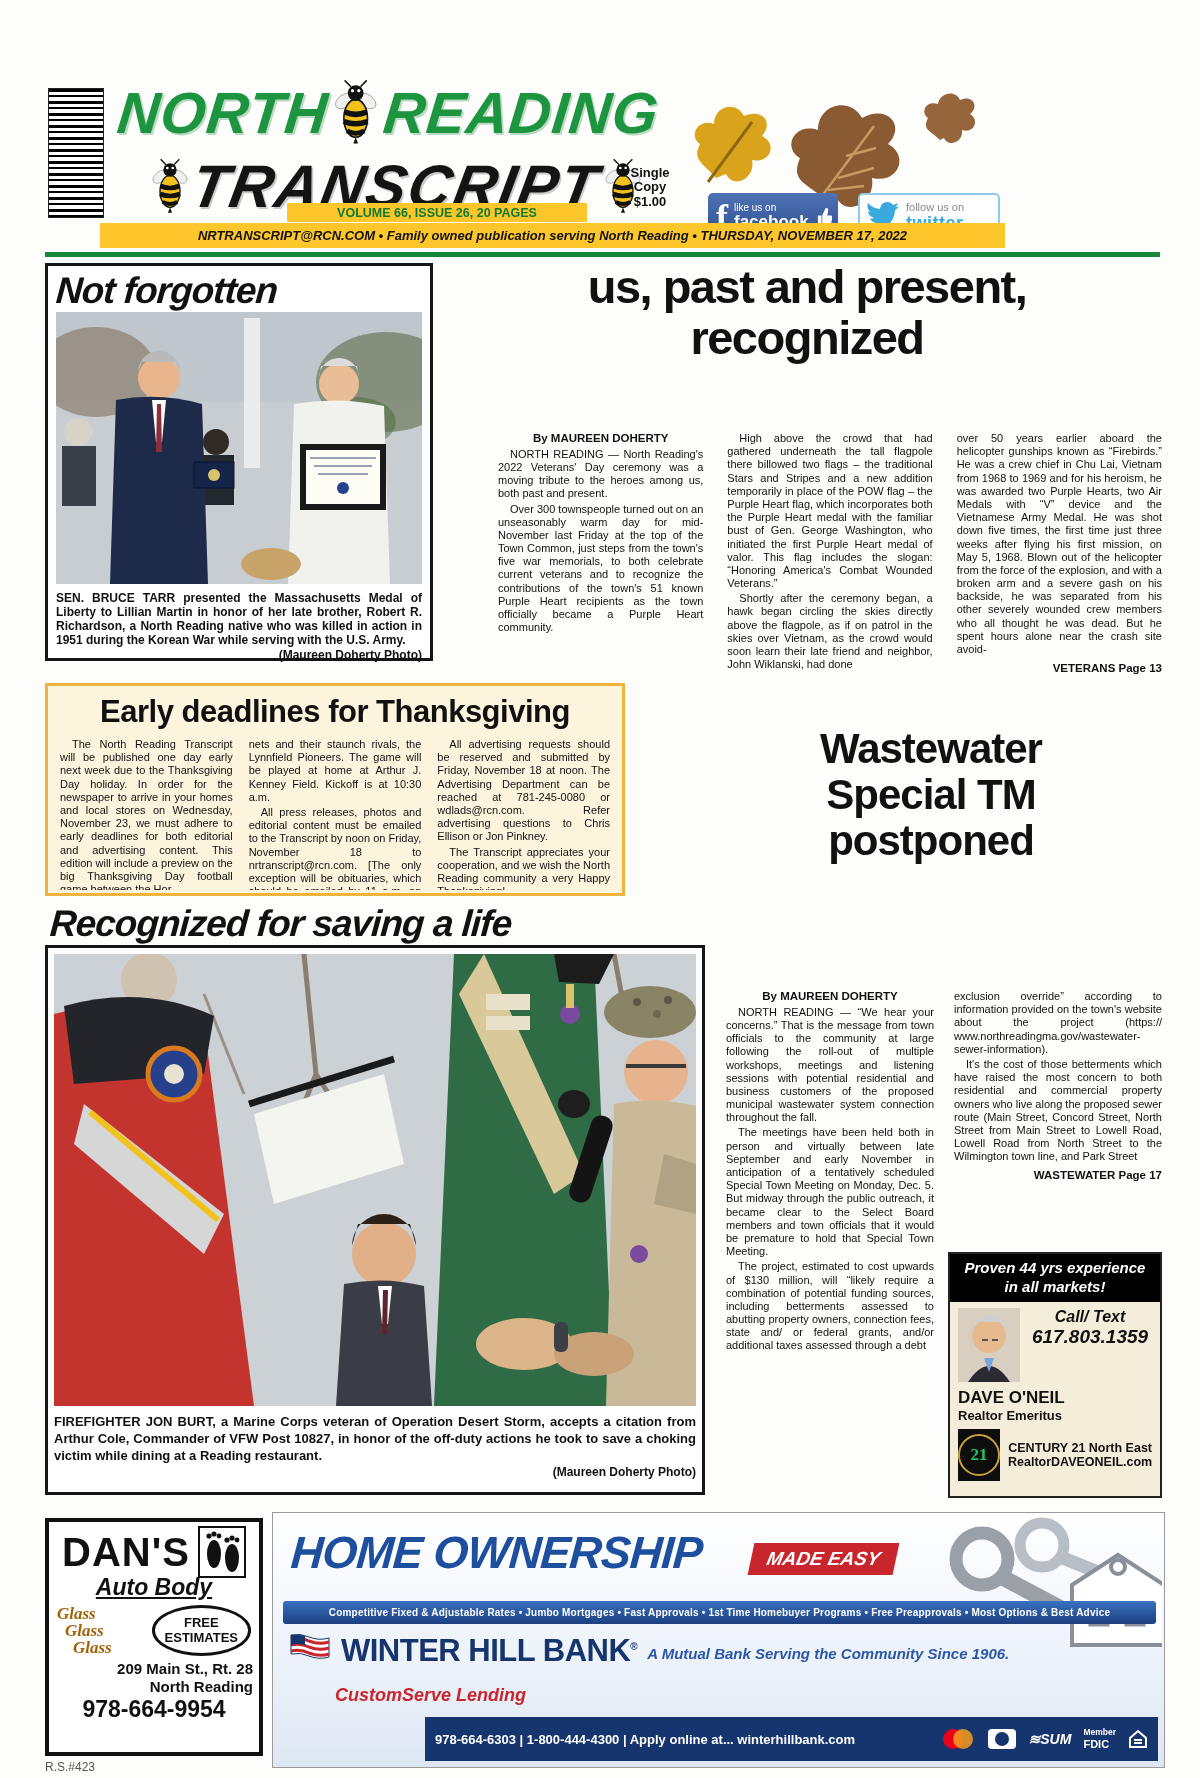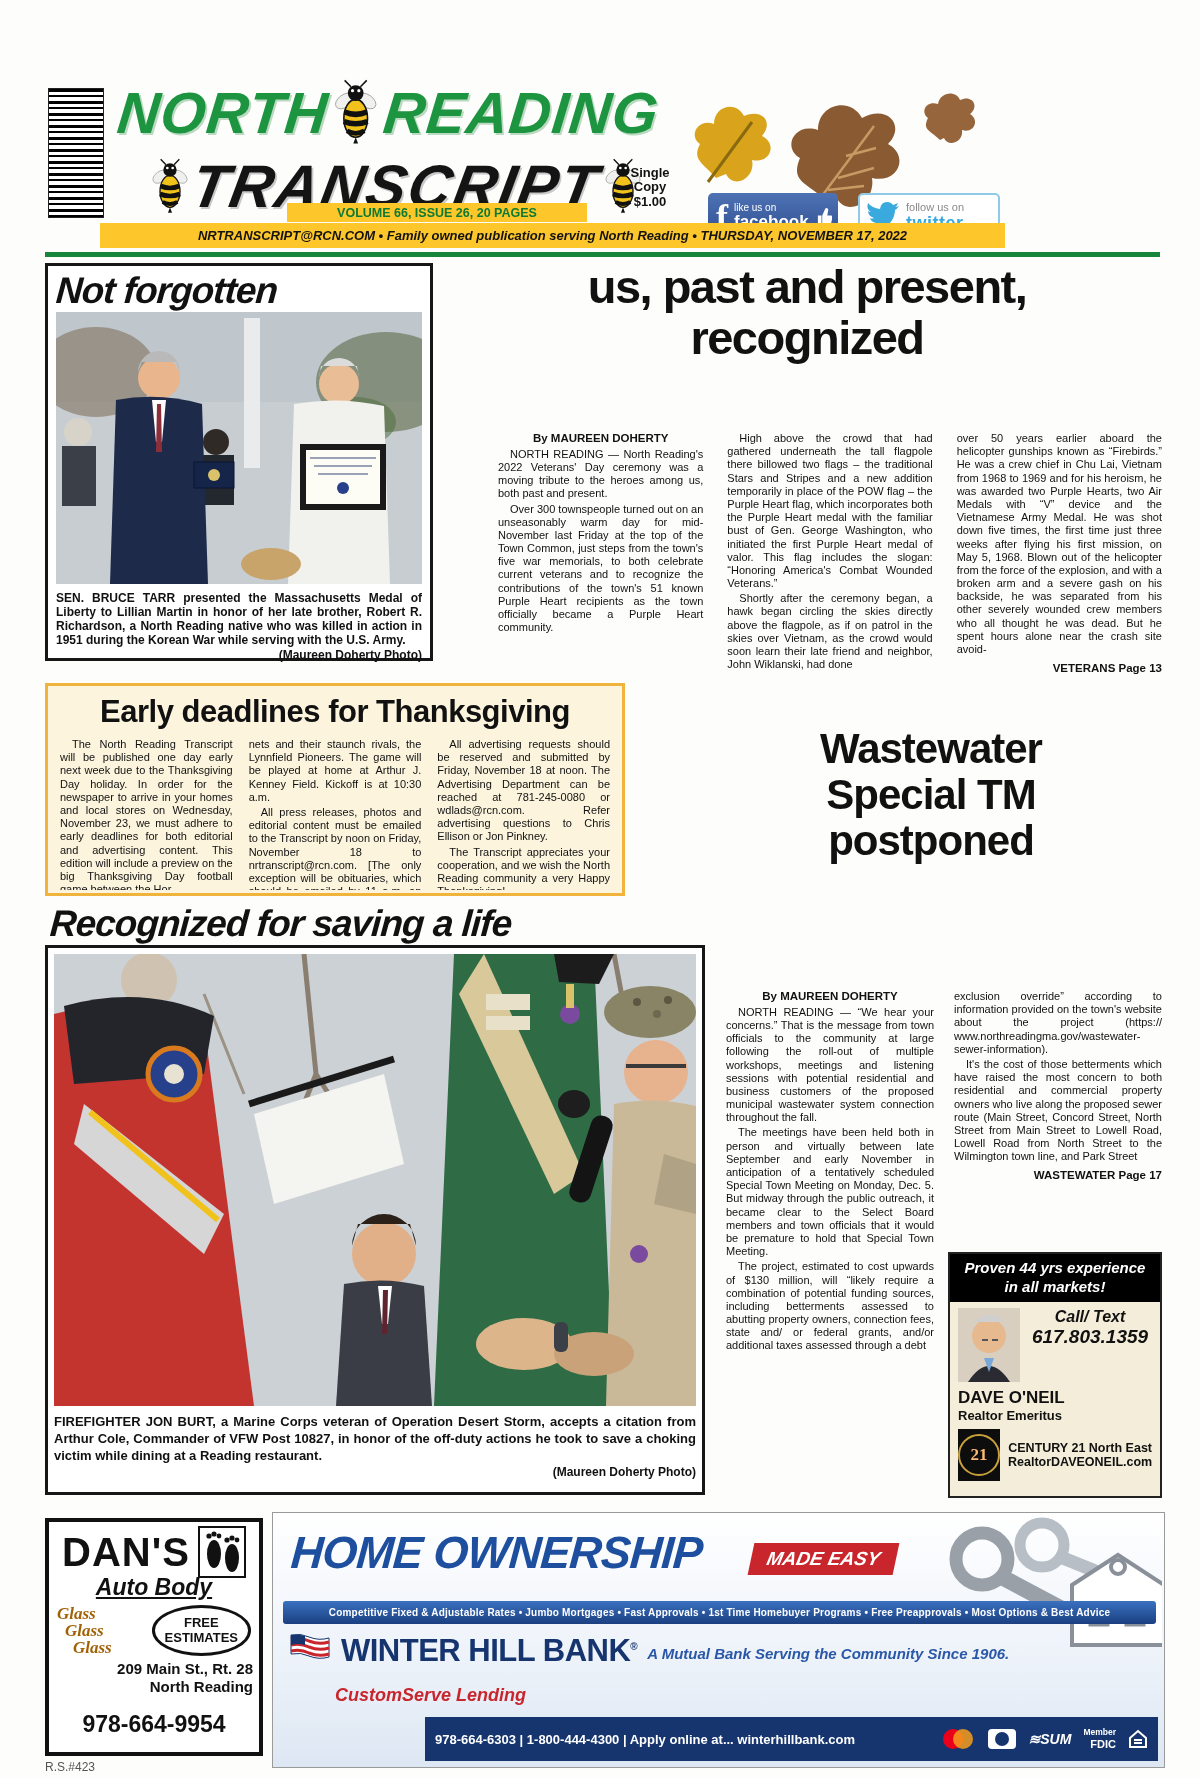--- a/index.html
+++ b/index.html
@@ -67,55 +67,55 @@
   
   #on-ad{left:948px;top:1252px;width:214px;height:246px;border:2px solid #222;box-sizing:border-box;background:#f4edd9;}
   #on-banner{background:#000000;color:#fff;text-align:center;font-style:italic;font-weight:800;font-size:15px;
     line-height:1.25;padding:5px 0;}
   #on-body{padding:6px 8px;position:relative;}
   #on-call{font-style:italic;font-size:16px;font-weight:700;text-align:center;}
   #on-phone{font-style:italic;font-weight:800;font-size:19px;text-align:center;}
   #on-name{font-weight:900;font-size:17px;margin-top:6px;}
   #on-title{font-weight:700;font-size:13px;margin-bottom:6px;}
   #c21{width:52px;height:52px;background:#0d0d0d;display:flex;align-items:center;justify-content:center;}
-  #c21 .ring{width:38px;height:38px;border:2px solid #c9a13b;border-radius:50%;color:#fdba74;display:flex;
+  #c21 .ring{width:38px;height:38px;border:2px solid #c9a13b;border-radius:50%;color:#22c55e;display:flex;
     align-items:center;justify-content:center;font-weight:800;font-size:17px;font-family:"Liberation Serif",serif;}
   #on-brand{font-weight:800;font-size:12.5px;text-align:center;}
   #on-site{font-weight:800;font-size:12.5px;text-align:center;}
   
   #dans{left:45px;top:1518px;width:218px;height:238px;border:4px solid #111;box-sizing:border-box;background:#fff;
     padding:4px 6px;text-align:center;}
   #dans-name-row{display:flex;align-items:center;justify-content:center;gap:8px;}
   #dans-name{font-weight:900;font-size:40px;letter-spacing:1px;}
   #dans-type{font-style:italic;font-weight:900;font-size:23px;text-decoration:underline;margin-top:-4px;}
   #dans-mid{display:flex;align-items:center;justify-content:space-between;margin:4px 2px;}
   .glass{font-family:"Liberation Serif",serif;font-style:italic;font-weight:700;font-size:17px;color:#a16207;line-height:1.0;text-align:left;}
   #free-oval{border:3px solid #111;border-radius:50%;padding:8px 10px;font-weight:800;font-size:13px;line-height:1.1;}
   .dans-addr{font-weight:800;font-size:15px;line-height:1.2;text-align:right;}
-  #dans-phone{font-weight:900;font-size:23px;margin-top:15px;}
+  #dans-phone{font-weight:900;font-size:23px;margin-top:0;}
   #rs{left:45px;top:1760px;font-size:12px;color:#555;}
   
   #whb{left:272px;top:1512px;width:893px;height:256px;border:1px solid #9a9a9a;box-sizing:border-box;
     background:linear-gradient(180deg,#ffffff 0%,#eef3fa 55%,#dde7f3 100%);overflow:hidden;}
   #whb-big{position:absolute;left:18px;top:14px;font-weight:900;font-style:italic;font-size:45px;
     color:#1d4f9e;letter-spacing:-1px;transform:skewX(-4deg);}
   #made-easy{position:absolute;left:478px;top:30px;background:#c9252c;color:#fff;font-style:italic;font-weight:800;
     font-size:19px;padding:5px 16px;transform:skewX(-12deg);}
   #whb-bullets{position:absolute;left:10px;top:88px;width:873px;height:23px;border-radius:3px;
     background:linear-gradient(180deg,#3a71c1,#1b3f80);color:#fff;font-weight:700;font-size:10px;
     display:flex;align-items:center;justify-content:center;letter-spacing:.2px;}
   #whb-bankrow{position:absolute;left:16px;top:120px;display:flex;align-items:flex-start;gap:10px;}
   #whb-bank{font-weight:900;font-size:31px;color:#16356e;letter-spacing:-0.5px;white-space:nowrap;}
   #whb-reg{font-size:10px;vertical-align:super;font-weight:700;color:#16356e;}
   #whb-tag{font-style:italic;font-weight:700;font-size:15px;color:#2a57a8;margin-top:12px;white-space:nowrap;}
   #whb-lending{position:absolute;left:62px;top:172px;font-style:italic;font-weight:800;font-size:18px;color:#c9252c;}
   #whb-bar{position:absolute;left:152px;top:204px;width:733px;height:44px;background:#16356e;color:#fff;
     display:flex;align-items:center;gap:12px;padding:0 10px;box-sizing:border-box;}
   #whb-bar .phones{font-weight:700;font-size:13px;white-space:nowrap;}
-  .fdic{font-size:8.5px;font-weight:700;line-height:1.1;text-align:right;}
+  .fdic{font-size:8.5px;font-weight:700;line-height:1.1;text-align:left;}
   #keys{position:absolute;right:2px;top:2px;width:240px;height:160px;}
 </style>
 </head>
 <body>
 
 <div id="page">
 
   <svg width="0" height="0" style="position:absolute">
     <defs>
       <g id="bee">

